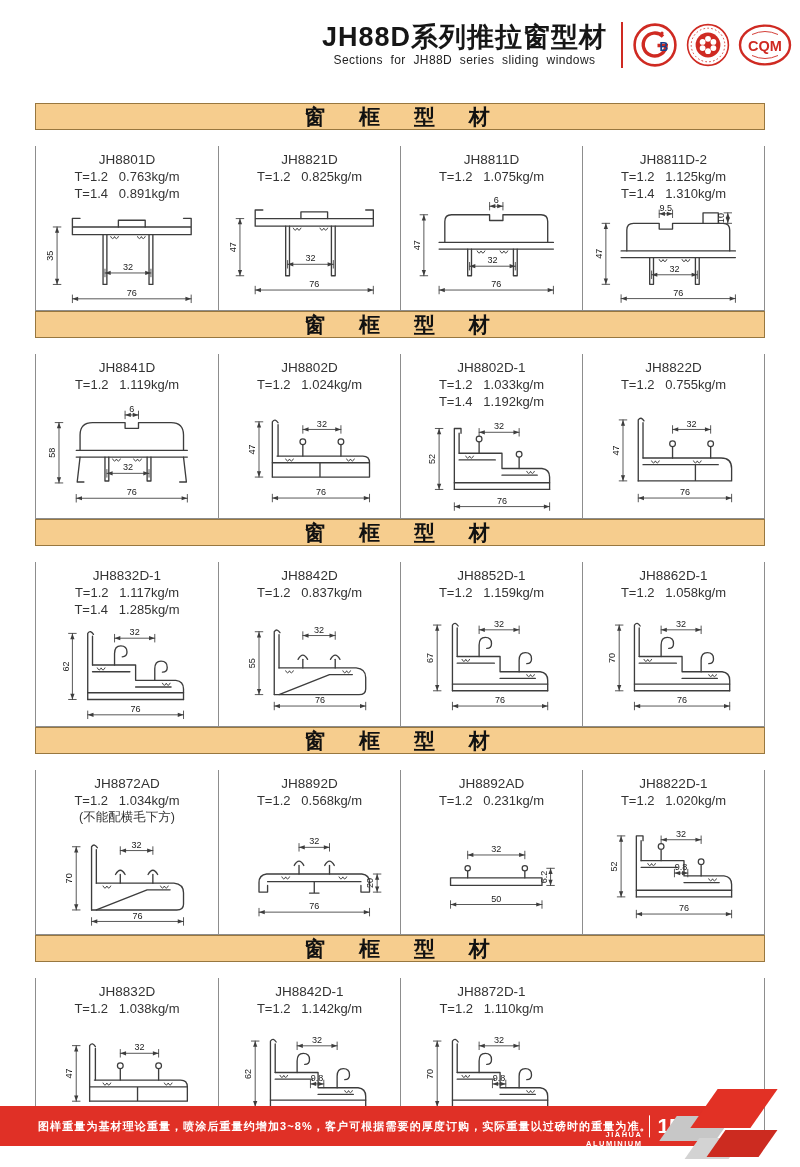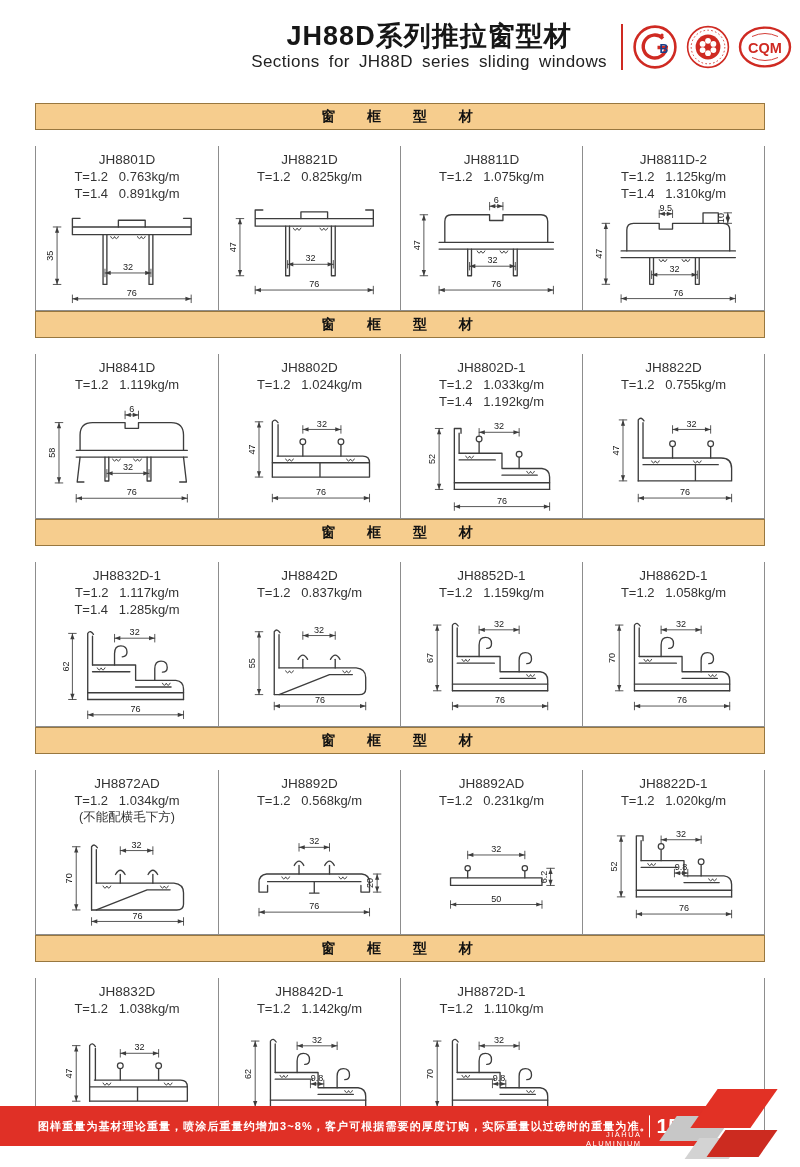--- a/index.html
+++ b/index.html
@@ -3,45 +3,45 @@
 <meta charset="utf-8">
 <style>
   html,body{margin:0;padding:0;background:#e9e9e9;}
   .page{position:relative;width:800px;height:1167px;background:#fff;margin:0 auto;overflow:hidden;
         font-family:"Liberation Sans","DejaVu Sans",sans-serif;color:#2f2f2f;}
 
   
   .hdr{position:absolute;top:22px;right:8px;display:flex;align-items:center;}
   .hdr-titles{text-align:center;margin-right:10px;margin-left:24px;}
   .hdr-title{font-size:27px;font-weight:bold;color:#161616;letter-spacing:1px;line-height:1.05;}
-  .hdr-sub{font-size:17px;color:#222;letter-spacing:.4px;word-spacing:4px;margin-top:2px;}
+  .hdr-sub{font-size:12px;color:#222;letter-spacing:.4px;word-spacing:4px;margin-top:2px;}
   .hdr-divider{width:2px;height:46px;background:#cf2a22;margin:0 9px 0 4px;}
   .hdr-logos{display:flex;align-items:center;gap:7px;}
 
   
   .tbl{position:absolute;left:35px;top:103px;width:730px;}
   .sec-header{box-sizing:border-box;border:1px solid #98773f;background:var(--tan,#f6cd8e);
-      height:27px;line-height:25px;text-align:center;font-size:14px;font-weight:bold;color:#111;
+      height:27px;line-height:25px;text-align:center;font-size:21px;font-weight:bold;color:#111;
       word-spacing:16px;letter-spacing:6px;}
   .row{display:grid;grid-template-columns:repeat(4,1fr);height:165px;box-sizing:border-box;
       border:1px solid #8d8d8d;border-top:none;margin-top:16px;}
   .cell{box-sizing:border-box;display:flex;flex-direction:column;align-items:center;padding-top:6px;min-width:0;}
   .cell + .cell{border-left:1px solid #8d8d8d;}
   .model{font-size:13.5px;color:#333;line-height:1.25;}
   .spec{font-size:13px;color:#333;line-height:1.3;white-space:pre;}
   .note{font-size:12.5px;color:#333;line-height:1.25;}
   .drawing{width:100%;flex:1 1 auto;min-height:0;}
 
   
   .fbar{position:absolute;left:0;top:1106px;width:745px;height:40px;background:var(--red,#e03026);
       clip-path:polygon(0 0,745px 0,702px 40px,0 40px);}
   .fnote{position:absolute;left:38px;top:50%;transform:translateY(-50%);color:#fff;font-size:11px;
       font-weight:bold;letter-spacing:1.1px;white-space:nowrap;}
   .fbrand{position:absolute;left:586px;top:50%;transform:translateY(-50%);display:flex;align-items:center;color:#fff;}
-  .fbrand-names{text-align:right;font-size:7.5px;font-weight:normal;letter-spacing:1.5px;line-height:1.15;margin-top:28px;}
+  .fbrand-names{text-align:right;font-size:7.5px;font-weight:bold;letter-spacing:1.5px;line-height:1.15;margin-top:28px;}
   .fbrand-names div{white-space:nowrap;}
   .fvbar{width:1px;height:22px;background:#fff;margin:0 7px;}
   .fpage{font-size:21px;font-weight:bold;line-height:1;}
   .fdiamonds{position:absolute;left:652px;top:1086px;width:148px;height:82px;}
   .dm{position:absolute;transform:skewX(-35deg);}
   .dm-gray1{left:16px;top:30px;width:56px;height:25px;background:#c7c7c7;z-index:1;}
   .dm-red-big{left:52px;top:3px;width:60px;height:39px;background:#e23125;z-index:3;}
   .dm-gray2{left:40px;top:52px;width:44px;height:21px;background:#d3d3d3;z-index:1;}
   .dm-red-low{left:64px;top:44px;width:52px;height:27px;background:#cc2b20;z-index:2;}
 </style>

